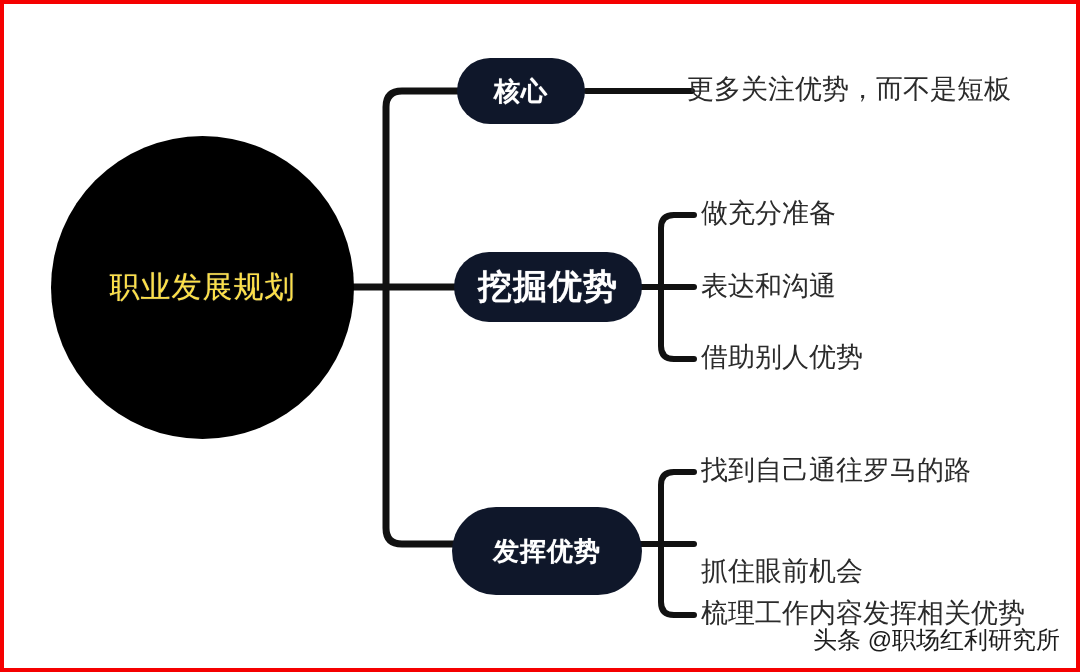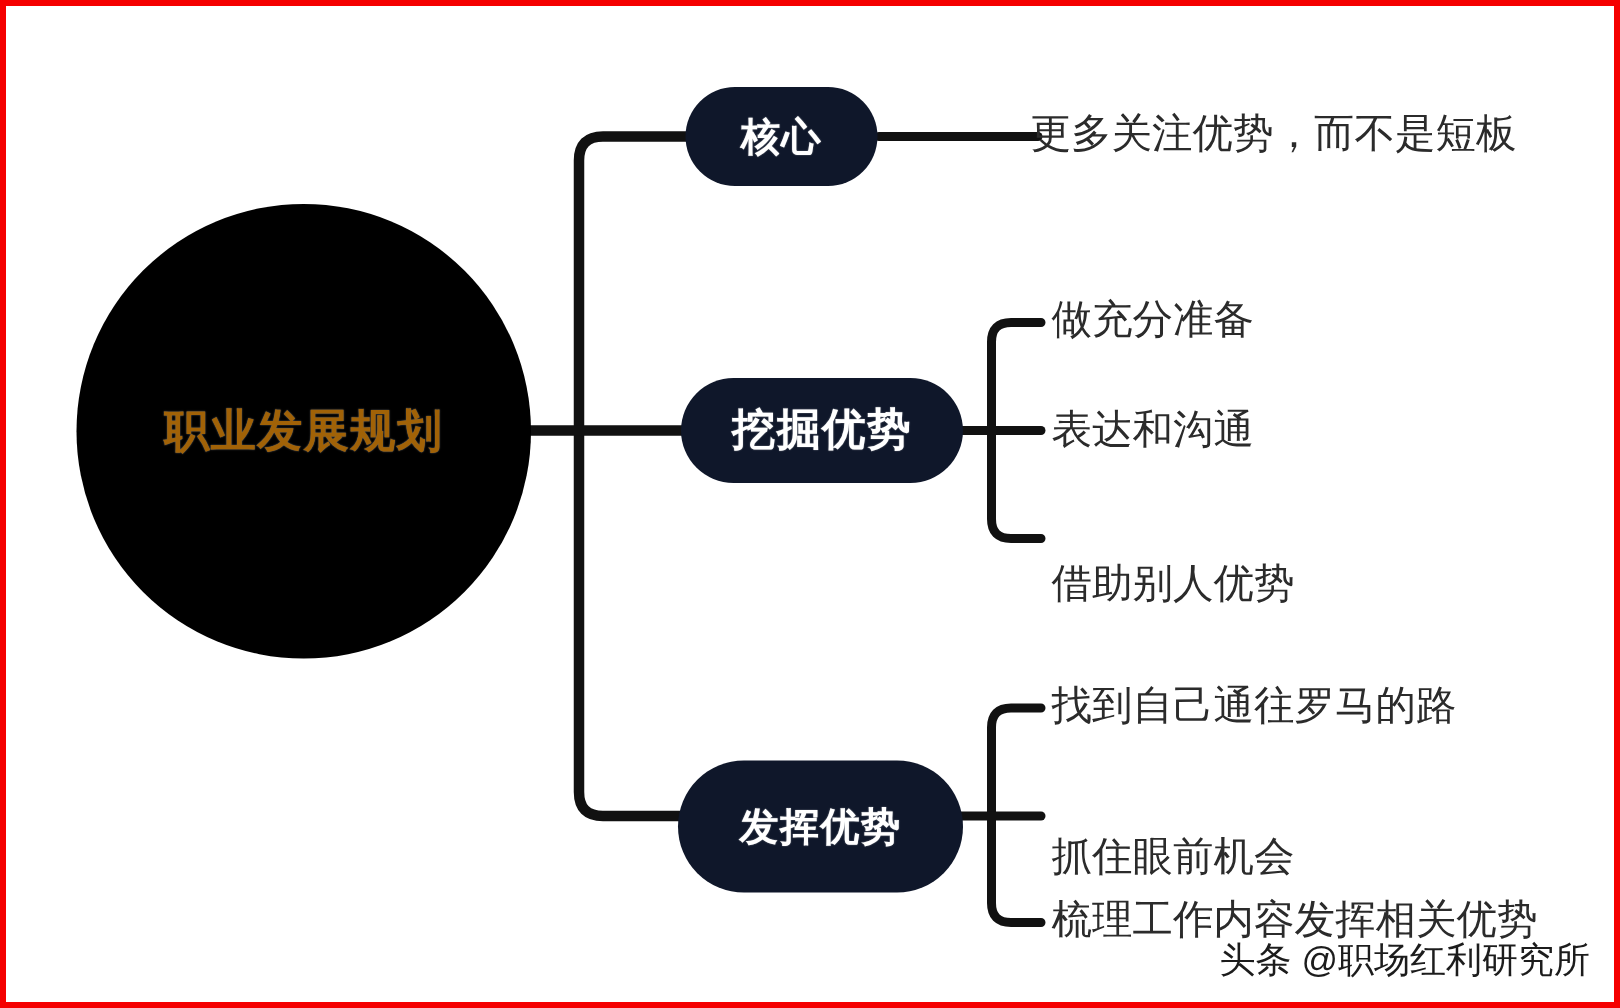--- a/index.html
+++ b/index.html
@@ -34,23 +34,23 @@
     width: 303px;
     height: 303px;
     border-radius: 50%;
     background: #000000;
     display: flex;
     align-items: center;
     justify-content: center;
     z-index: 3;
   }
   .root-label {
-    color: #a16207;
+    color: #fde047;
     font-size: 30px;
-    font-weight: bold;
+    font-weight: normal;
     letter-spacing: 1px;
     white-space: nowrap;
     text-shadow: 0 0 1px rgba(255,255,255,0.5);
   }
   
   .pill {
     position: absolute;
     background: #0f172a;
     border-radius: 999px;
     display: flex;
@@ -71,21 +71,21 @@
     height: 66px;
   }
   #pill-core .pill-label { font-size: 26px; letter-spacing: 1px; }
 
   #pill-dig {
     left: 450px;
     top: 248px;
     width: 188px;
     height: 70px;
   }
-  #pill-dig .pill-label { font-size: 29px; letter-spacing: 1px; }
+  #pill-dig .pill-label { font-size: 34px; letter-spacing: 1px; }
 
   #pill-use {
     left: 448px;
     top: 503px;
     width: 190px;
     height: 88px;
   }
   #pill-use .pill-label { font-size: 26px; letter-spacing: 1px; }
 
   
@@ -135,21 +135,21 @@
   <div class="pill" id="pill-core">
     <span class="pill-label">核心</span>
   </div>
   <div class="leaf" style="left:683px; top:72px;">更多关注优势，而不是短板</div>
 
   <div class="pill" id="pill-dig">
     <span class="pill-label">挖掘优势</span>
   </div>
   <div class="leaf" style="left:697px; top:196px;">做充分准备</div>
   <div class="leaf" style="left:697px; top:269px;">表达和沟通</div>
-  <div class="leaf" style="left:697px; top:340px;margin-top:32px;">借助别人优势</div>
+  <div class="leaf" style="left:697px; top:340px;">借助别人优势</div>
 
   <div class="pill" id="pill-use">
     <span class="pill-label">发挥优势</span>
   </div>
   <div class="leaf" style="left:697px; top:453px;">找到自己通往罗马的路</div>
   <div class="leaf" style="left:697px; top:554px;">抓住眼前机会</div>
   <div class="leaf" style="left:697px; top:596px;">梳理工作内容发挥相关优势</div>
 
   <div class="watermark">头条 @职场红利研究所</div>
 

